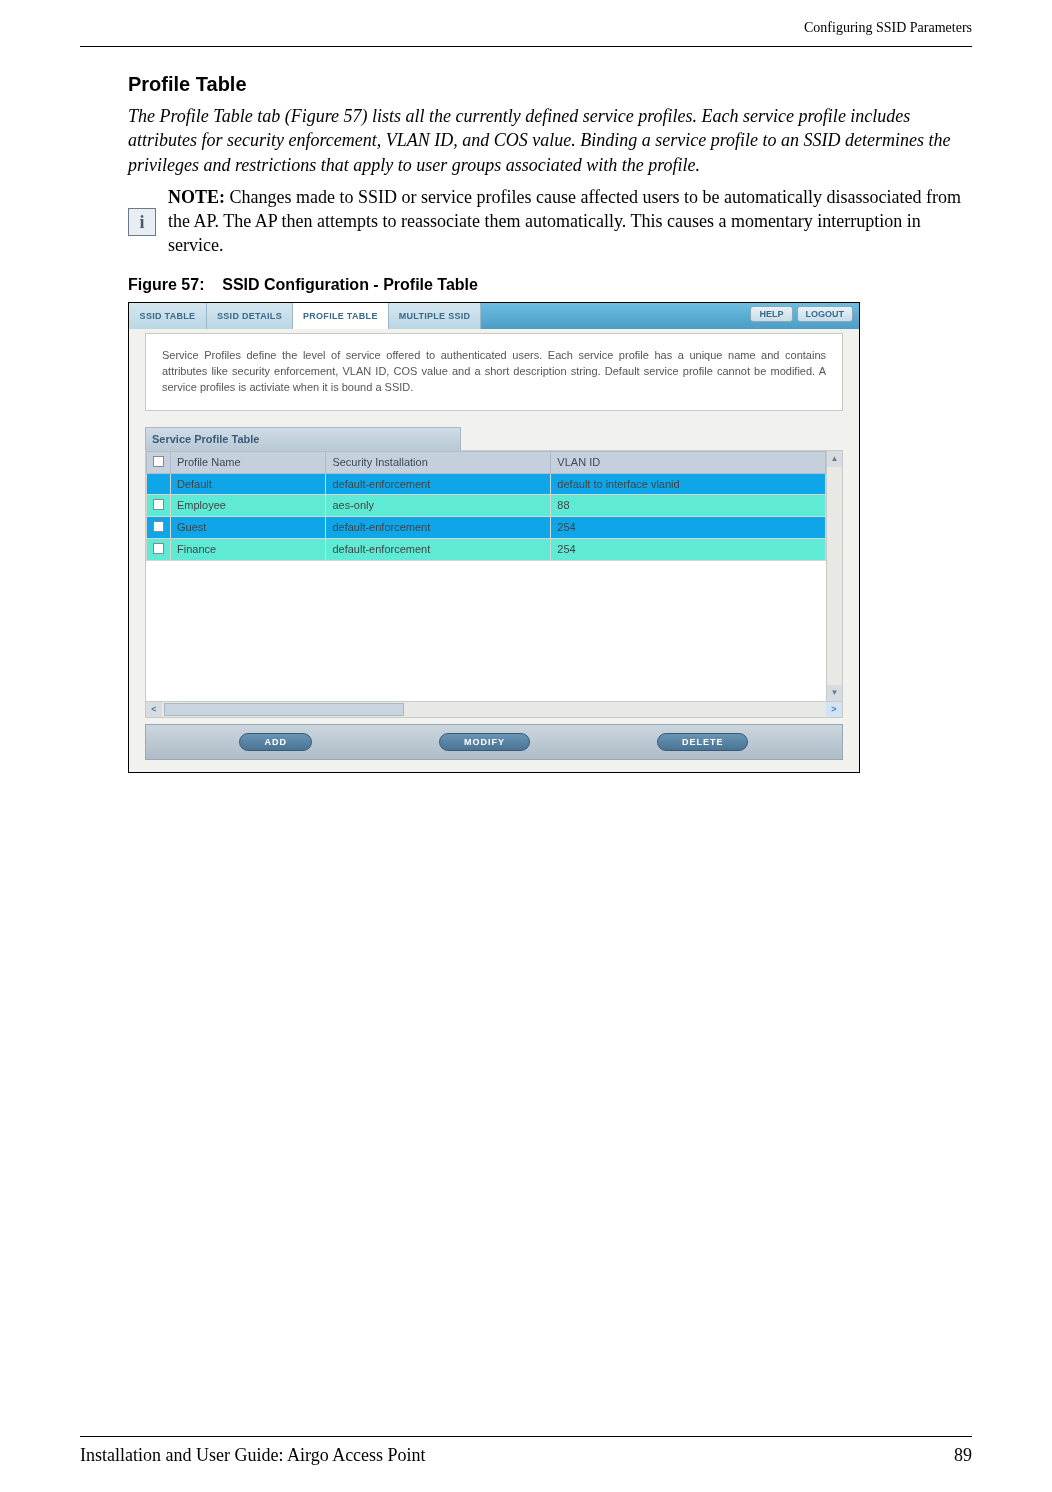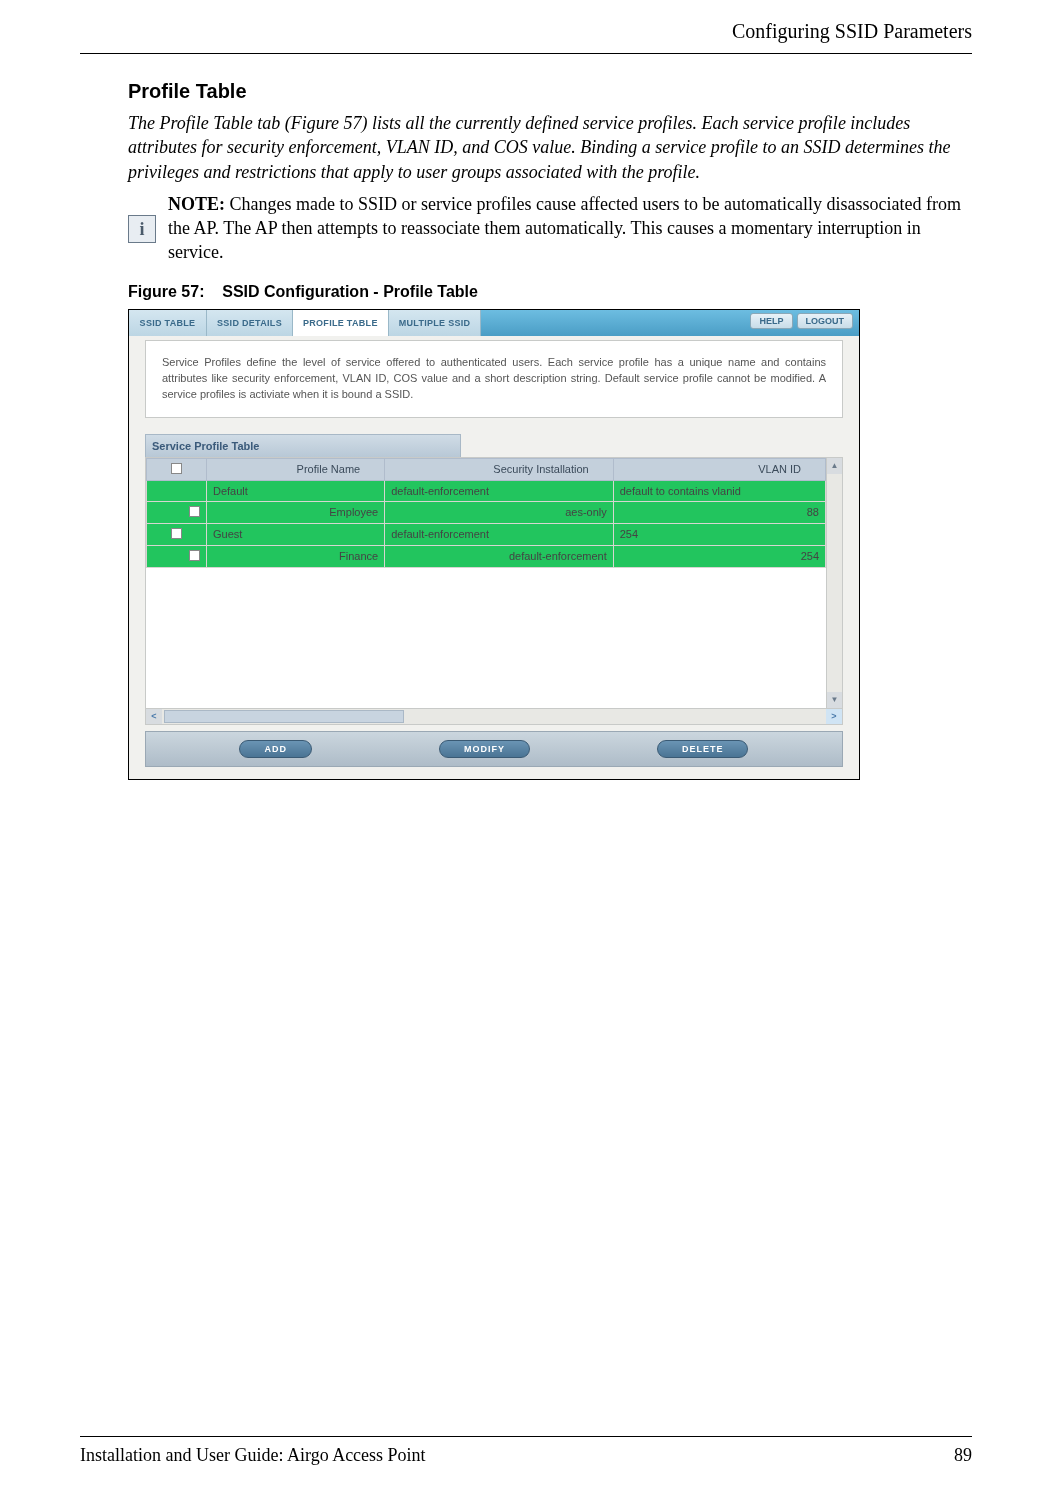--- a/index.html
+++ b/index.html
@@ -8,21 +8,21 @@
   height: 1492px;
   font-family: "Times New Roman", Times, serif;
   background: #fff;
   position: relative;
 }
 .page {
   padding: 20px 80px 0 80px;
 }
 .header {
   text-align: right;
-  font-size: 20px;
+  font-size: 14px;
   padding-bottom: 10px;
   border-bottom: 1px solid #000;
   margin-bottom: 26px;
 }
 .content {
   padding-left: 48px;
 }
 .section-title {
   font-family: Arial, Helvetica, sans-serif;
   font-weight: bold;
@@ -159,32 +159,32 @@
   border: 1px solid #c8cac8;
 }
 .data-table {
   width: 100%;
   border-collapse: collapse;
   font-size: 11px;
   color: #444;
 }
 .data-table th {
   background: #c4d0dc;
-  text-align: right;
+  text-align: left;
   font-weight: normal;
-  padding: 4px 24px;
+  padding: 4px 6px;
   border: 1px solid #b0bccc;
   color: #3a4a5a;
 }
 .data-table td {
   padding: 4px 6px;
   border: 1px solid #d6d6d0;
-  background: #22c55e;
-}
-.data-table tr.alt td { background: #22c55e; text-align: right; }
+  background: #0ea5e9;
+}
+.data-table tr.alt td { background: #5eead4; }
 .checkbox-cell { width: 24px; text-align: center; }
 .checkbox {
   width: 11px;
   height: 11px;
   border: 1px solid #888;
   background: #fff;
   display: inline-block;
 }
 .vscroll {
   width: 16px;
@@ -320,21 +320,21 @@
                 <th>Profile Name</th>
                 <th>Security Installation</th>
                 <th>VLAN ID</th>
               </tr>
             </thead>
             <tbody>
               <tr>
                 <td class="checkbox-cell"></td>
                 <td>Default</td>
                 <td>default-enforcement</td>
-                <td>default to contains vlanid</td>
+                <td>default to interface vlanid</td>
               </tr>
               <tr class="alt">
                 <td class="checkbox-cell"><span class="checkbox"></span></td>
                 <td>Employee</td>
                 <td>aes-only</td>
                 <td>88</td>
               </tr>
               <tr>
                 <td class="checkbox-cell"><span class="checkbox"></span></td>
                 <td>Guest</td>

